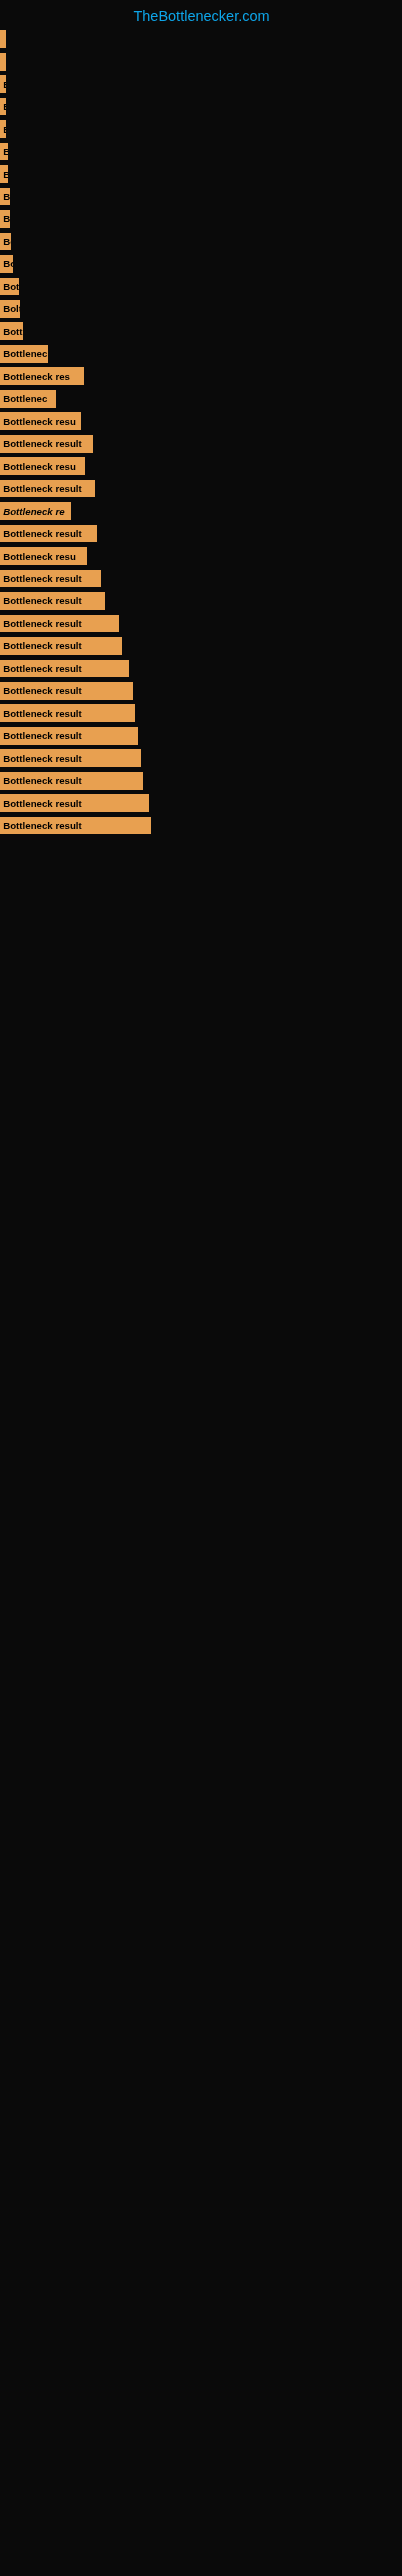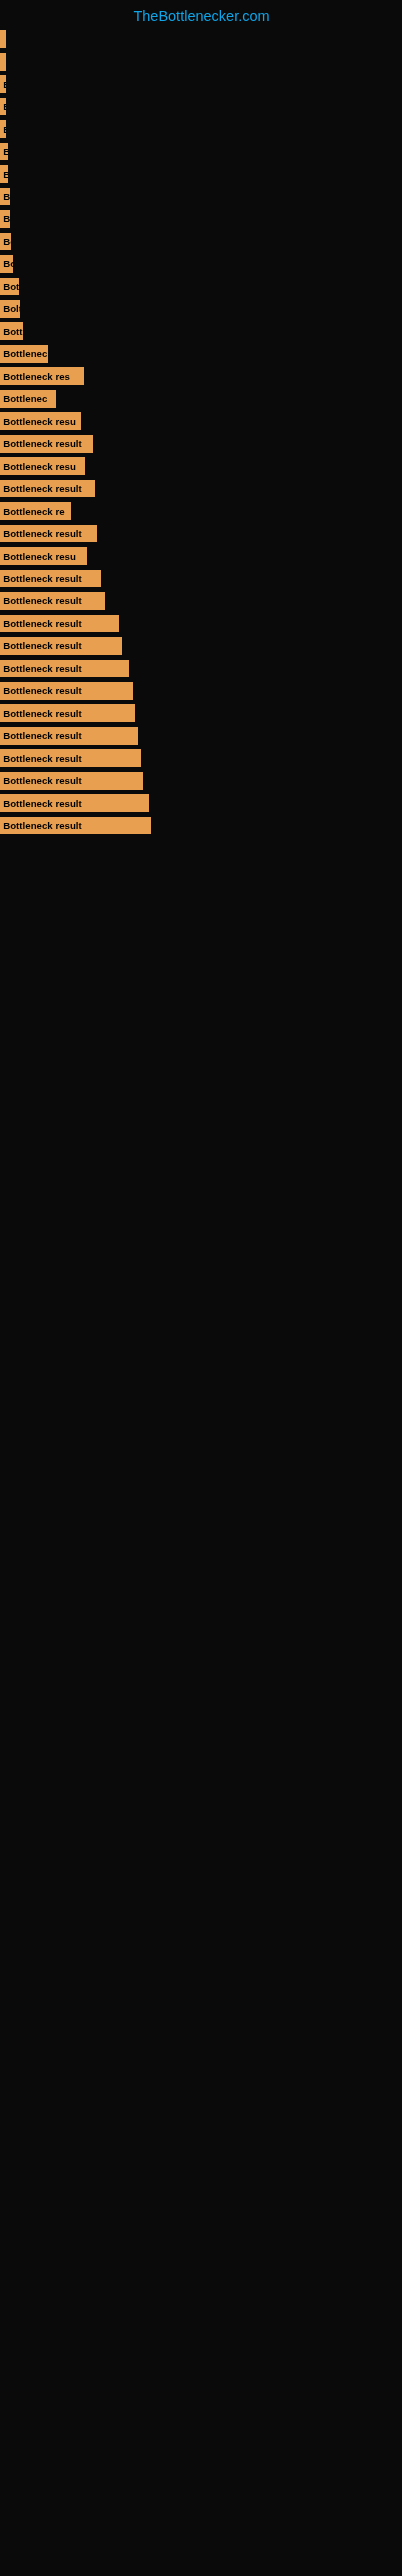--- a/index.html
+++ b/index.html
@@ -114,21 +114,21 @@
     <div class="bar-wrapper">
       <div class="orange-bar" style="width: 93px;">Bottleneck result</div>
     </div>
     <div class="bar-wrapper">
       <div class="orange-bar" style="width: 85px;">Bottleneck resu</div>
     </div>
     <div class="bar-wrapper">
       <div class="orange-bar" style="width: 95px;">Bottleneck result</div>
     </div>
     <div class="bar-wrapper">
-      <div class="orange-bar" style="width: 71px;">Bottleneck re</div>
+      <div class="orange-bar" style="width: 71px; font-style: italic;">Bottleneck re</div>
     </div>
     <div class="bar-wrapper">
       <div class="orange-bar" style="width: 97px;">Bottleneck result</div>
     </div>
     <div class="bar-wrapper">
       <div class="orange-bar" style="width: 87px;">Bottleneck resu</div>
     </div>
     <div class="bar-wrapper">
       <div class="orange-bar" style="width: 101px;">Bottleneck result</div>
     </div>

